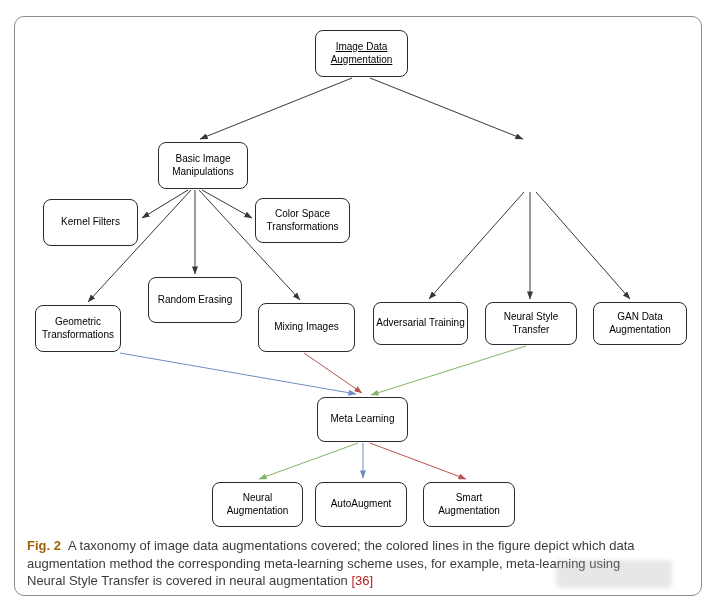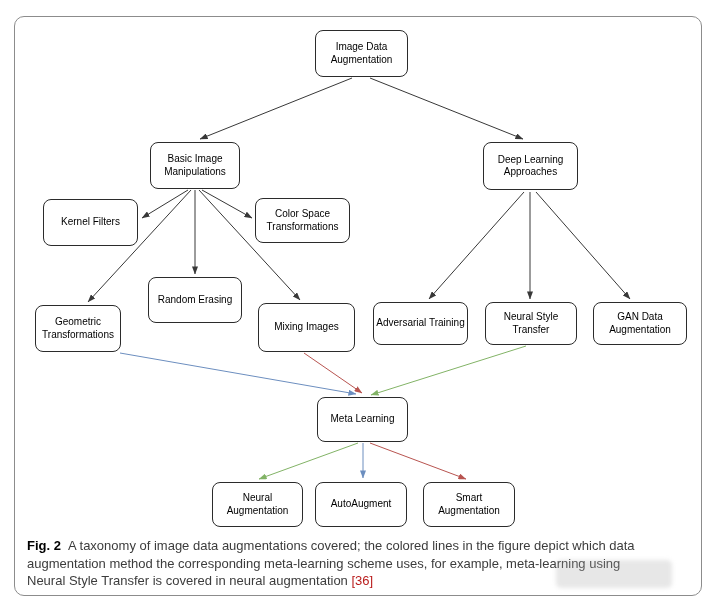--- a/index.html
+++ b/index.html
@@ -7,21 +7,21 @@
   .stage{position:absolute;left:0;top:0;width:720px;height:612px;background:#fff;}
   .frame{position:absolute;left:14px;top:16px;width:686px;height:578px;
          border:1.5px solid #8c8c8c;border-radius:10px;background:transparent;}
   .edges-svg{position:absolute;left:0;top:0;width:720px;height:612px;pointer-events:none;}
   .nodes-layer{position:absolute;left:0;top:0;width:720px;height:612px;}
   .node{position:absolute;box-sizing:border-box;display:flex;align-items:center;justify-content:center;
         text-align:center;background:#ffffff;border:1px solid #2b2b2b;border-radius:8px;
         font-size:10px;line-height:1.25;color:#000;white-space:pre-line;padding:2px;}
   .caption{position:absolute;left:27px;top:537px;width:665px;font-size:13px;line-height:17.5px;color:#3c3c3c;}
   .cap-line{white-space:nowrap;}
-  .fig-label{font-weight:bold;color:#000000;margin-right:7px;}
+  .fig-label{font-weight:bold;color:#a16207;margin-right:7px;}
   .cite{color:#b91c1c;text-decoration:none;cursor:pointer;}
   .smudge{position:absolute;left:556px;top:560px;width:116px;height:28px;border-radius:5px;
           background:rgba(170,170,170,0.28);filter:blur(2px);pointer-events:none;}
 </style>
 </head>
 <body>
 
 <div class="stage">
 
   <div class="frame"></div>
@@ -53,26 +53,24 @@
       <line x1="536" y1="192" x2="630" y2="299" stroke="#383838" stroke-width="1" marker-end="url(#arr-black)"></line>
       <line x1="120" y1="353" x2="356" y2="394" stroke="#6c8ebf" stroke-width="1" marker-end="url(#arr-blue)"></line>
       <line x1="304" y1="353" x2="362" y2="393" stroke="#b85450" stroke-width="1" marker-end="url(#arr-red)"></line>
       <line x1="526" y1="346" x2="371" y2="395" stroke="#82b366" stroke-width="1" marker-end="url(#arr-green)"></line>
       <line x1="358" y1="443" x2="259" y2="479" stroke="#82b366" stroke-width="1" marker-end="url(#arr-green)"></line>
       <line x1="363" y1="443" x2="363" y2="478" stroke="#6c8ebf" stroke-width="1" marker-end="url(#arr-blue)"></line>
       <line x1="370" y1="443" x2="466" y2="479" stroke="#b85450" stroke-width="1" marker-end="url(#arr-red)"></line>
     </svg>
 
   <div class="nodes-layer" id="nodes-layer">
-      <div class="node" style="left: 315px; top: 30px; width: 93px; height: 47px;">Image Data
+      <div class="node" style="left: 315px; top: 30px; width: 93px; height: 47px; text-decoration: underline;">Image Data
 Augmentation</div>
-      <div class="node" style="left: 150px; top: 142px; width: 90px; height: 47px;">Basic Image
+      <div class="node" style="left: 158px; top: 142px; width: 90px; height: 47px;">Basic Image
 Manipulations</div>
-      <div class="node" style="left: 483px; top: 142px; width: 95px; height: 48px;">Deep Learning
-Approaches</div>
       <div class="node" style="left: 43px; top: 199px; width: 95px; height: 47px;">Kernel Filters</div>
       <div class="node" style="left: 255px; top: 198px; width: 95px; height: 45px;">Color Space
 Transformations</div>
       <div class="node" style="left: 148px; top: 277px; width: 94px; height: 46px;">Random Erasing</div>
       <div class="node" style="left: 35px; top: 305px; width: 86px; height: 47px;">Geometric
 Transformations</div>
       <div class="node" style="left: 258px; top: 303px; width: 97px; height: 49px;">Mixing Images</div>
       <div class="node" style="left: 373px; top: 302px; width: 95px; height: 43px;">Adversarial Training</div>
       <div class="node" style="left: 485px; top: 302px; width: 92px; height: 43px;">Neural Style Transfer</div>
       <div class="node" style="left: 593px; top: 302px; width: 94px; height: 43px;">GAN Data

